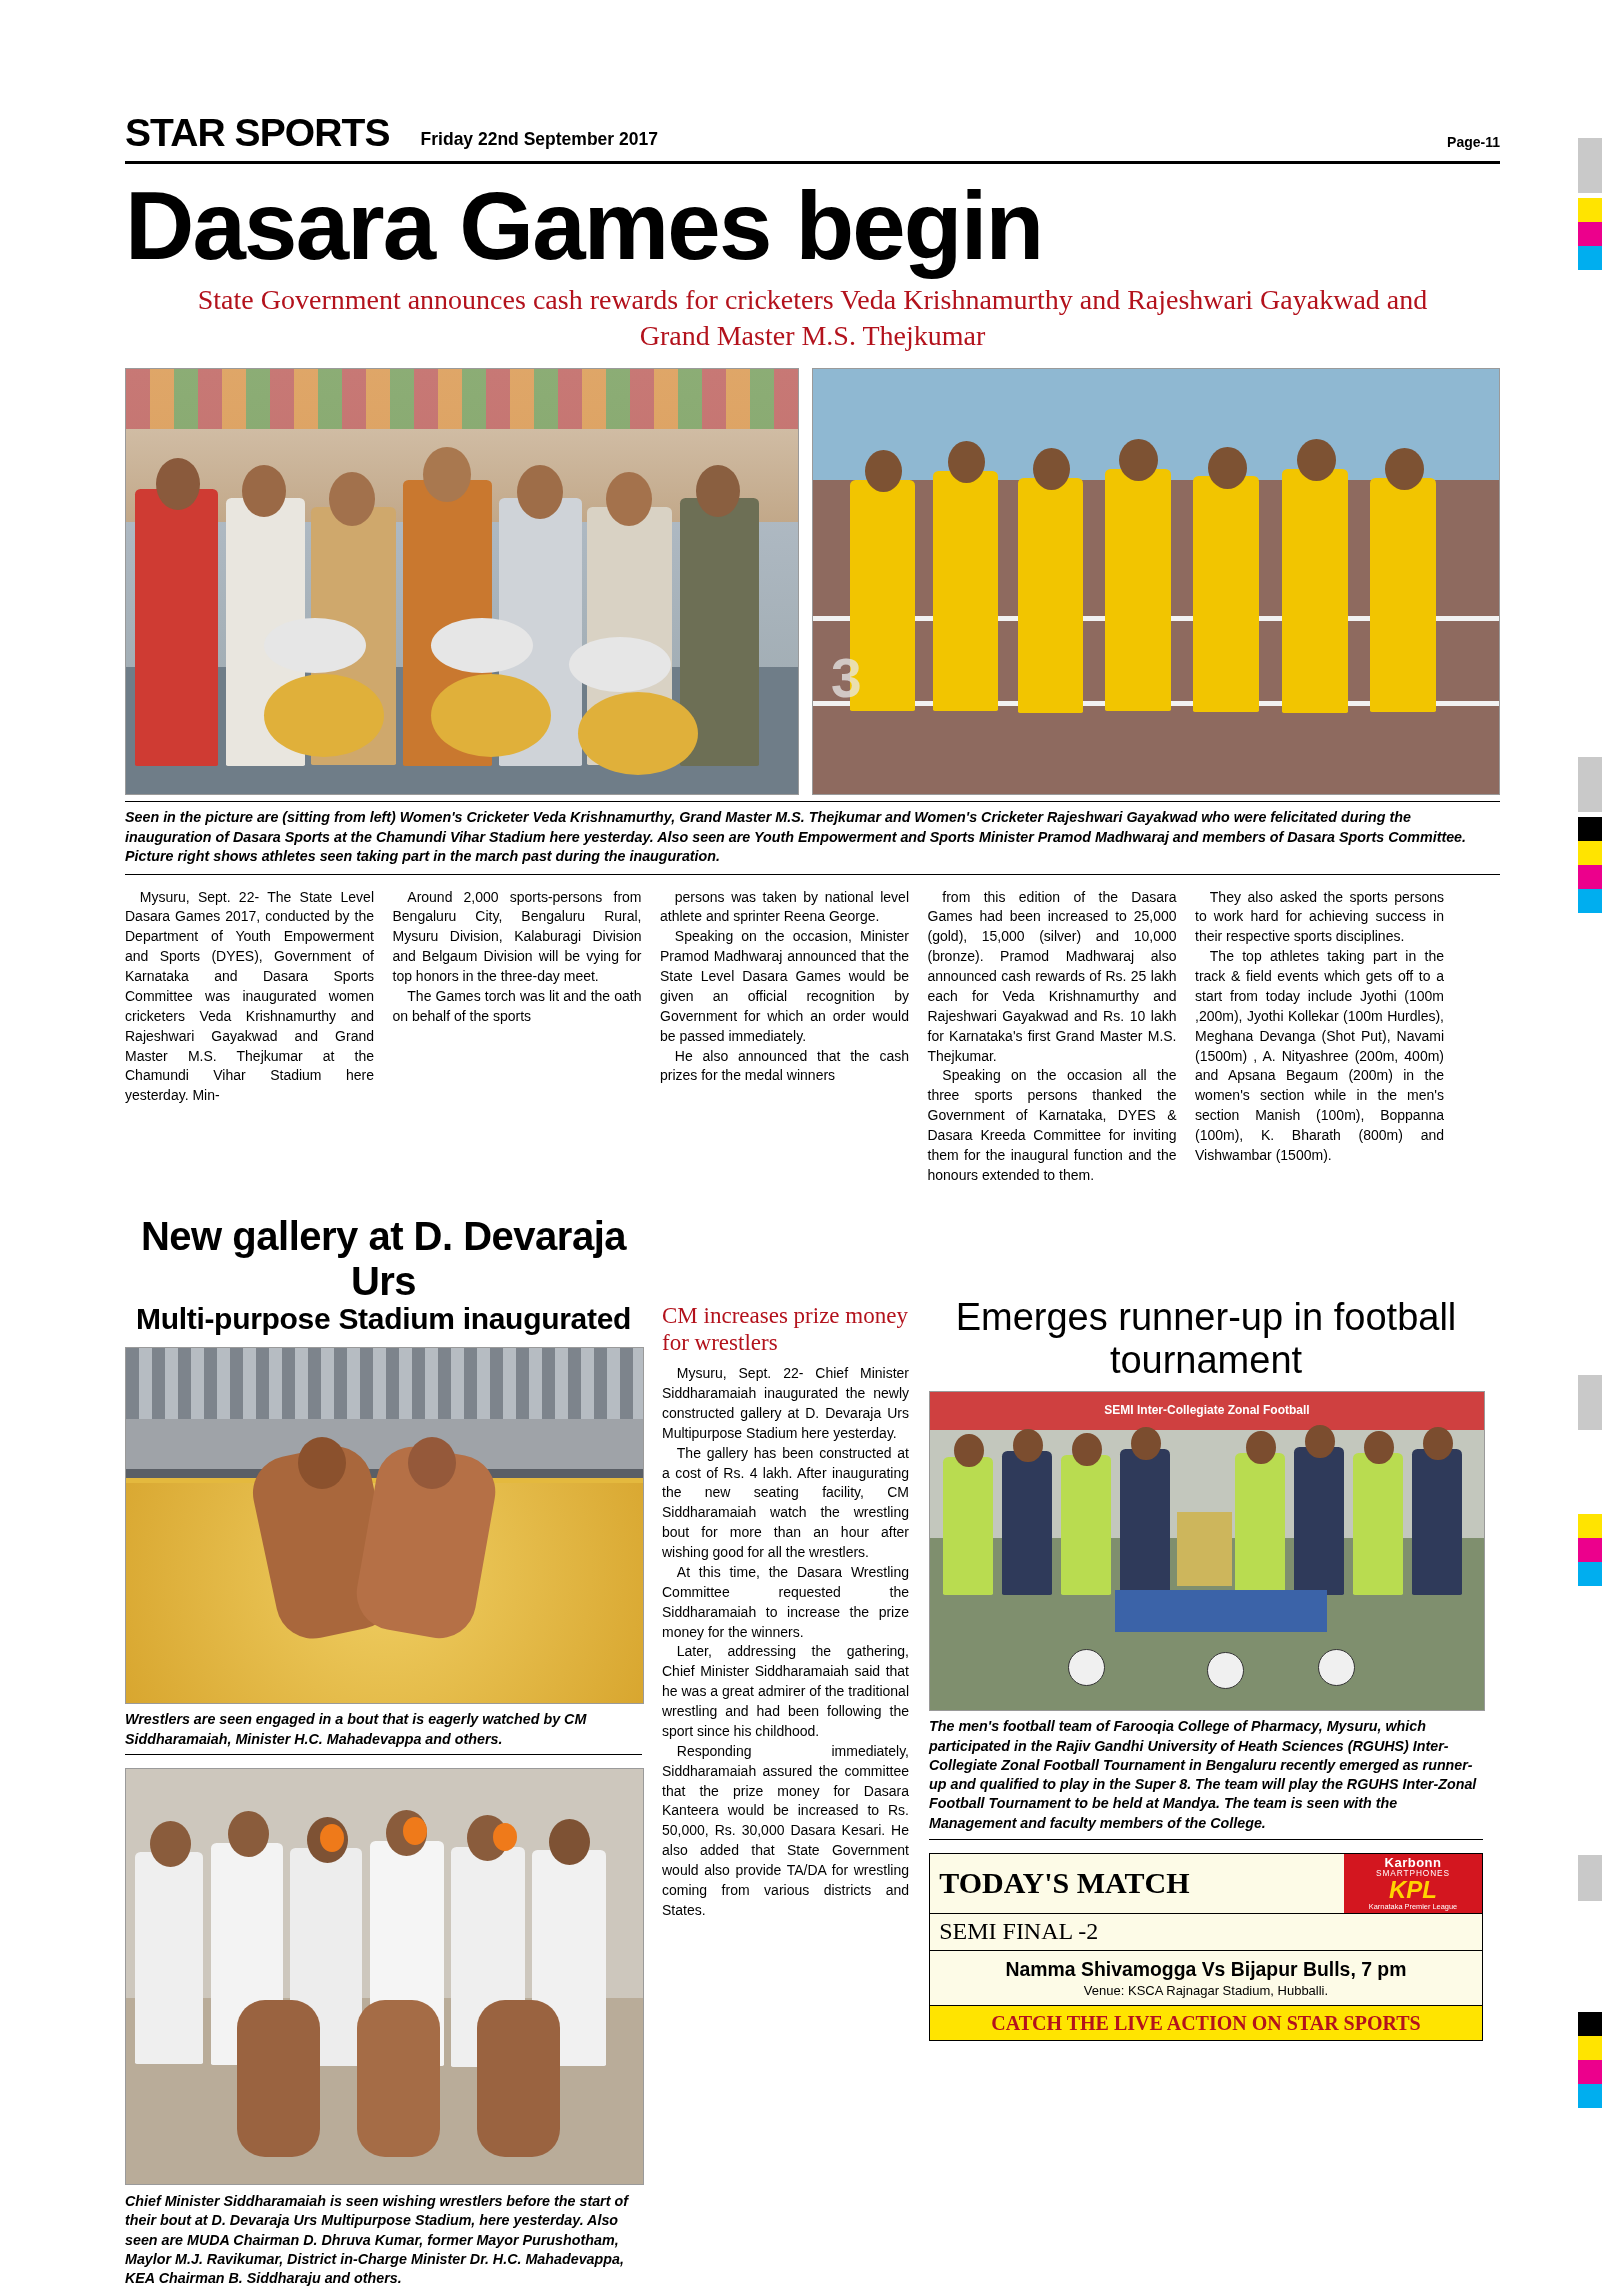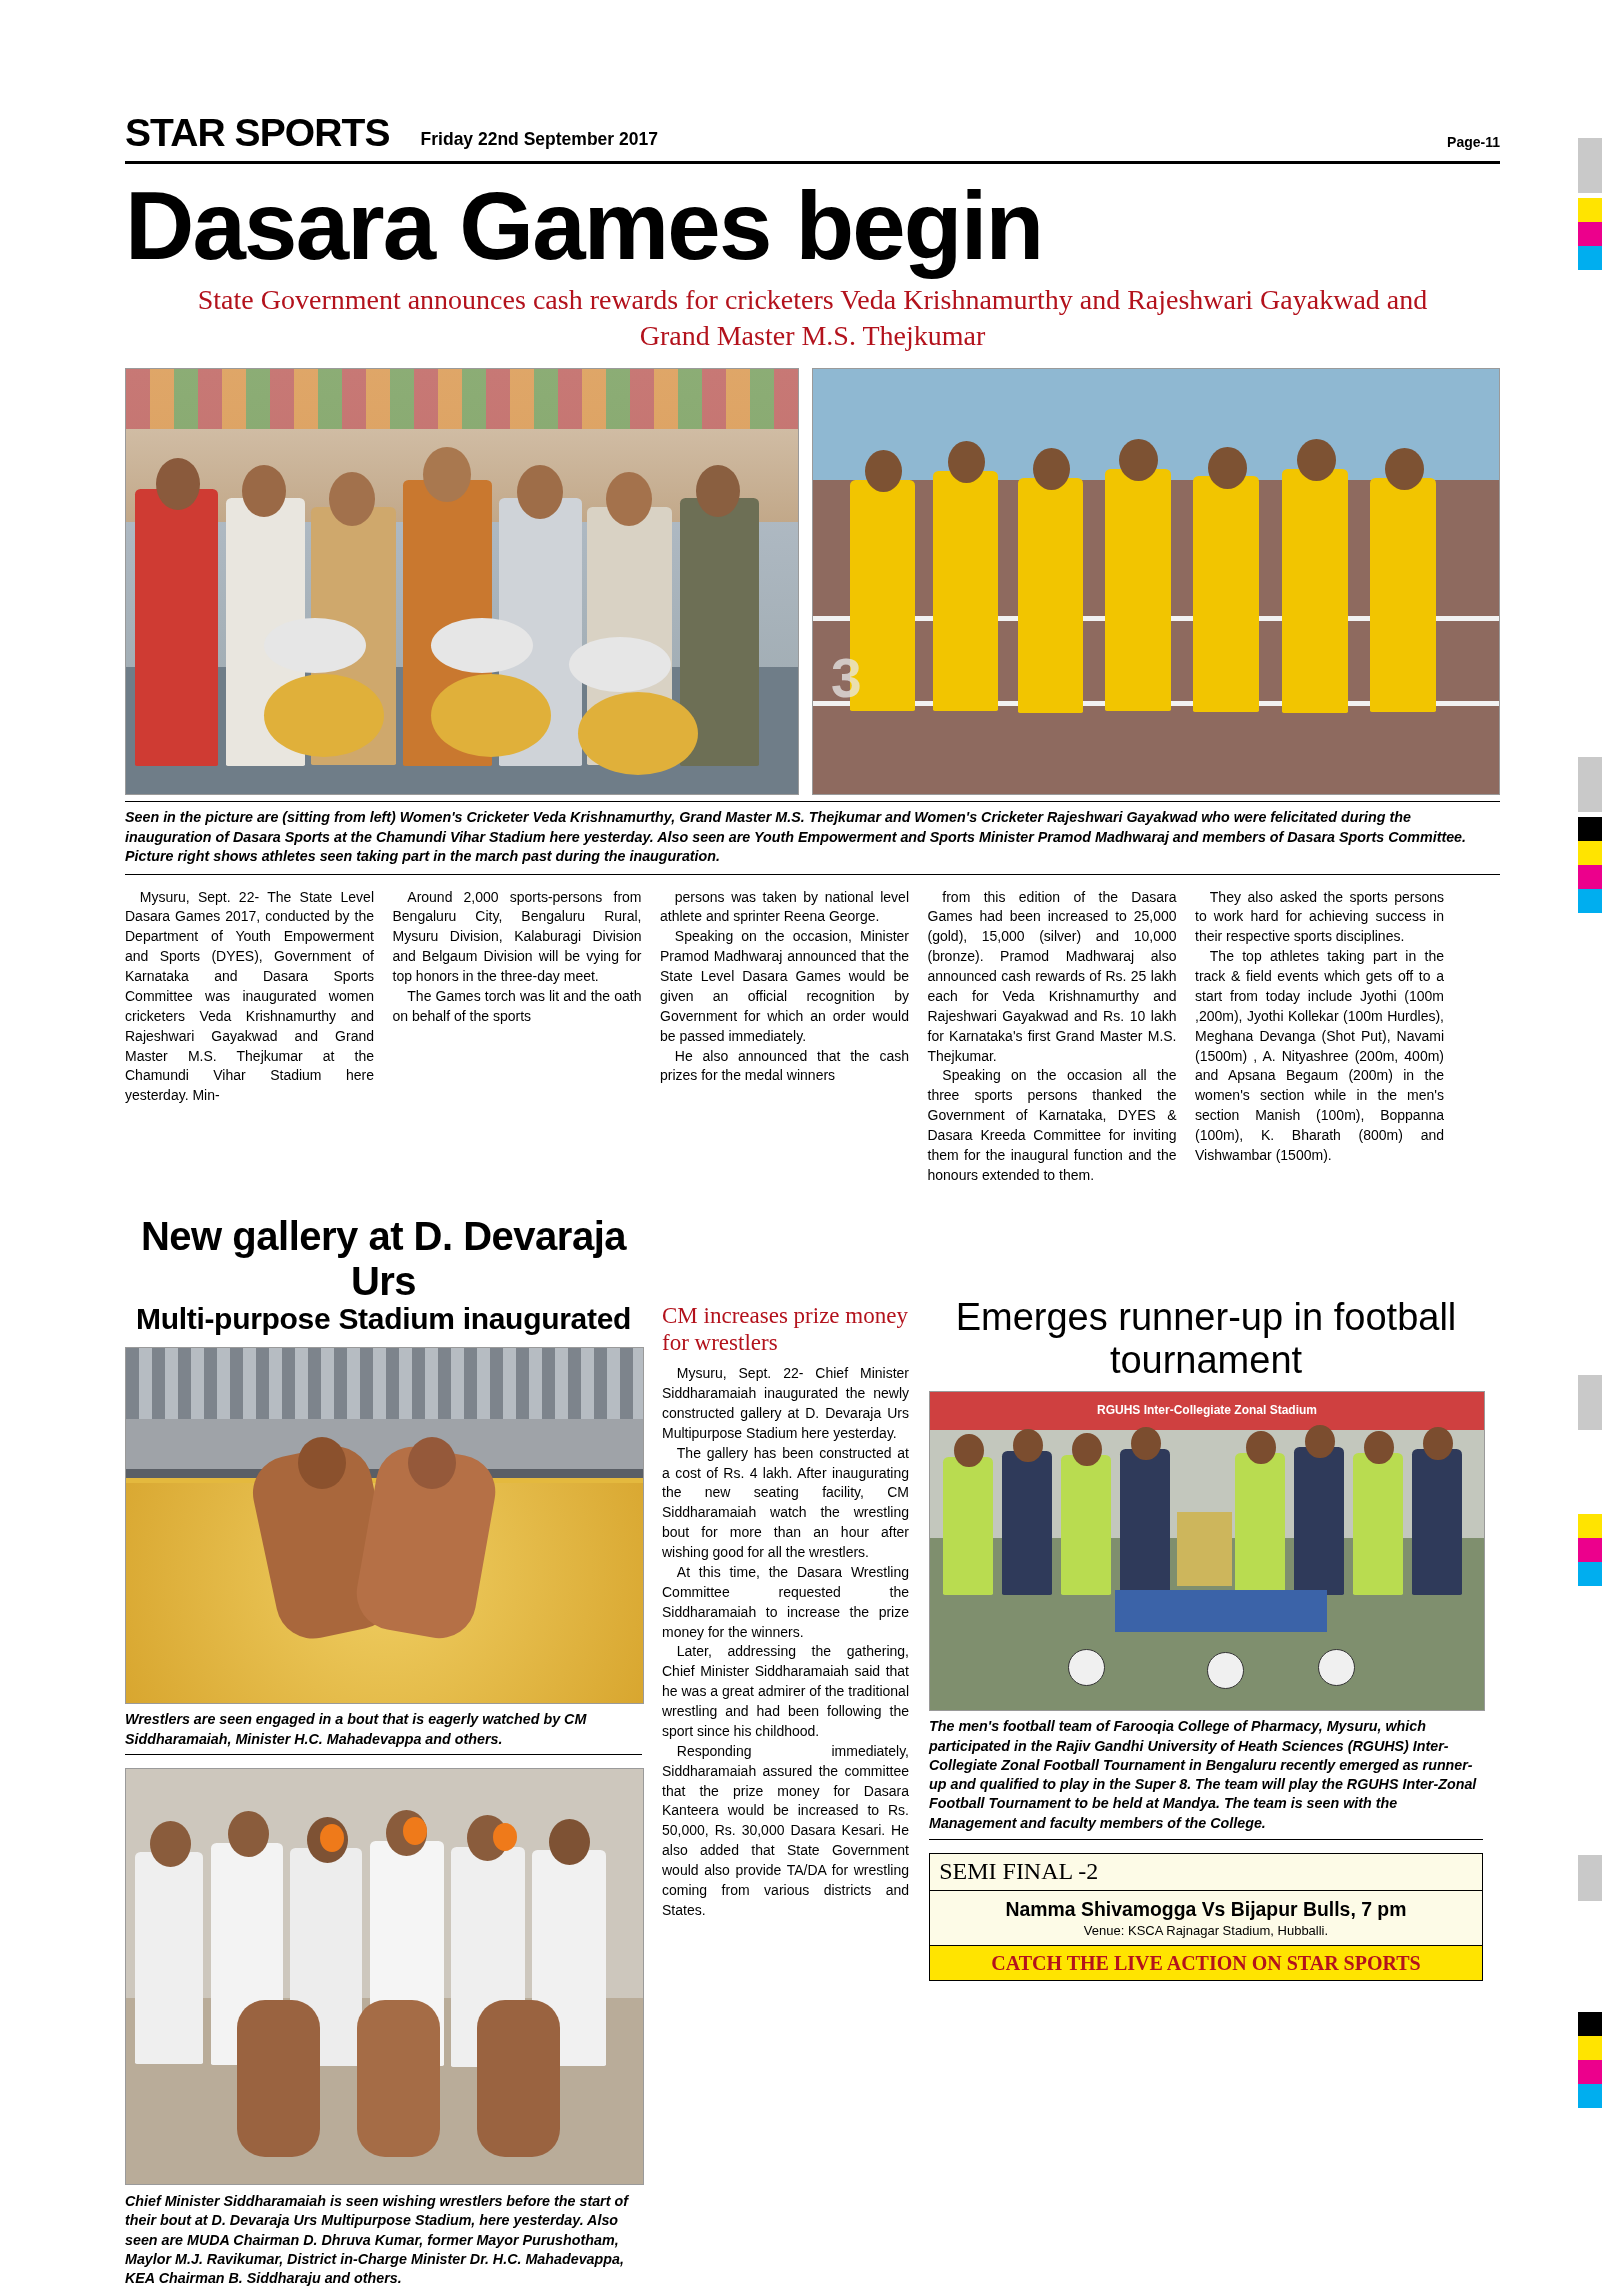--- a/index.html
+++ b/index.html
@@ -228,21 +228,21 @@
           <p>Later, addressing the gathering, Chief Minister Siddharamaiah said that he was a great admirer of the traditional wrestling and had been following the sport since his childhood.</p>
           <p>Responding immediately, Siddharamaiah assured the committee that the prize money for Dasara Kanteera would be increased to Rs. 50,000, Rs. 30,000 Dasara Kesari. He also added that State Government would also provide TA/DA for wrestling coming from various districts and States.</p>
         </div>
       </div>
 
       <div style="width:554px;">
         <div style="height:89px;"></div>
         <div class="big-head-2">Emerges runner-up in football tournament</div>
 
         <div class="photo" style="width:554px;height:318px;background:#6f7f6a;">
-          <div style="position:absolute;left:0;top:0;width:100%;height:12%;background:#cf4040;color:#fff;font-size:12px;text-align:center;line-height:37px;font-weight:bold;">RGUHS Inter-Collegiate Zonal Stadium</div>
+          <div style="position:absolute;left:0;top:0;width:100%;height:12%;background:#cf4040;color:#fff;font-size:12px;text-align:center;line-height:37px;font-weight:bold;">SEMI Inter-Collegiate Zonal Football</div>
           <div style="position:absolute;left:0;top:12%;width:100%;height:34%;background:#c3c7bd;"></div>
           <div style="position:absolute;left:0;bottom:0;width:100%;height:54%;background:#7f8f6e;"></div>
           <div class="figcol" style="left:13px;top:65px;width:50px;height:138px;background:#b9dc50;"></div>
           <div class="blob" style="left:24px;top:42px;width:29.5px;height:33px;background:#7b4d2f;"></div>
           <div class="figcol" style="left:72px;top:59px;width:50px;height:144px;background:#2f3a5a;"></div>
           <div class="blob" style="left:83px;top:37px;width:29.5px;height:33px;background:#7b4d2f;"></div>
           <div class="figcol" style="left:131px;top:63px;width:50px;height:140px;background:#b9dc50;"></div>
           <div class="blob" style="left:142px;top:41px;width:29.5px;height:33px;background:#7b4d2f;"></div>
           <div class="figcol" style="left:190px;top:57px;width:50px;height:146px;background:#2f3a5a;"></div>
           <div class="blob" style="left:201px;top:35px;width:29.5px;height:33px;background:#7b4d2f;"></div>
@@ -257,20 +257,29 @@
           <div style="position:absolute;left:247px;top:120px;width:55px;height:74px;background:#cdb65c;"></div>
           <div style="position:absolute;left:185px;top:198px;width:212px;height:42px;background:#3b63a8;"></div>
           <div class="blob" style="left:138px;top:257px;width:35px;height:35px;background:#f0f0f0;border:1.8px solid #333;"></div>
           <div class="blob" style="left:277px;top:260px;width:35px;height:35px;background:#f0f0f0;border:1.8px solid #333;"></div>
           <div class="blob" style="left:388px;top:257px;width:35px;height:35px;background:#f0f0f0;border:1.8px solid #333;"></div>
         </div>
         <div class="cap">The men's football team of Farooqia College of Pharmacy, Mysuru, which participated in the Rajiv Gandhi University of Heath Sciences (RGUHS) Inter-Collegiate Zonal Football Tournament in Bengaluru recently emerged as runner-up and qualified to play in the Super 8. The team will play the RGUHS Inter-Zonal Football Tournament to be held at Mandya. The team is seen with the Management and faculty members of the College.</div>
         <div class="rule-thin" style="margin-top:5.5px;"></div>
 
         <div class="tm-box">
+          <div class="tm-top">
+            <div class="tm-title">TODAY'S MATCH</div>
+            <div class="tm-logo">
+              <div class="k1">Karbonn</div>
+              <div class="k2">SMARTPHONES</div>
+              <div class="k3">KPL</div>
+              <div class="k4">Karnataka Premier League</div>
+            </div>
+          </div>
           <div class="tm-semi">SEMI FINAL -2</div>
           <div class="tm-match">Namma Shivamogga Vs Bijapur Bulls, 7 pm</div>
           <div class="tm-venue">Venue: KSCA Rajnagar Stadium, Hubballi.</div>
           <div class="tm-foot">CATCH THE LIVE ACTION ON STAR SPORTS</div>
         </div>
       </div>
 
     </div>
   </div>
 </div>

